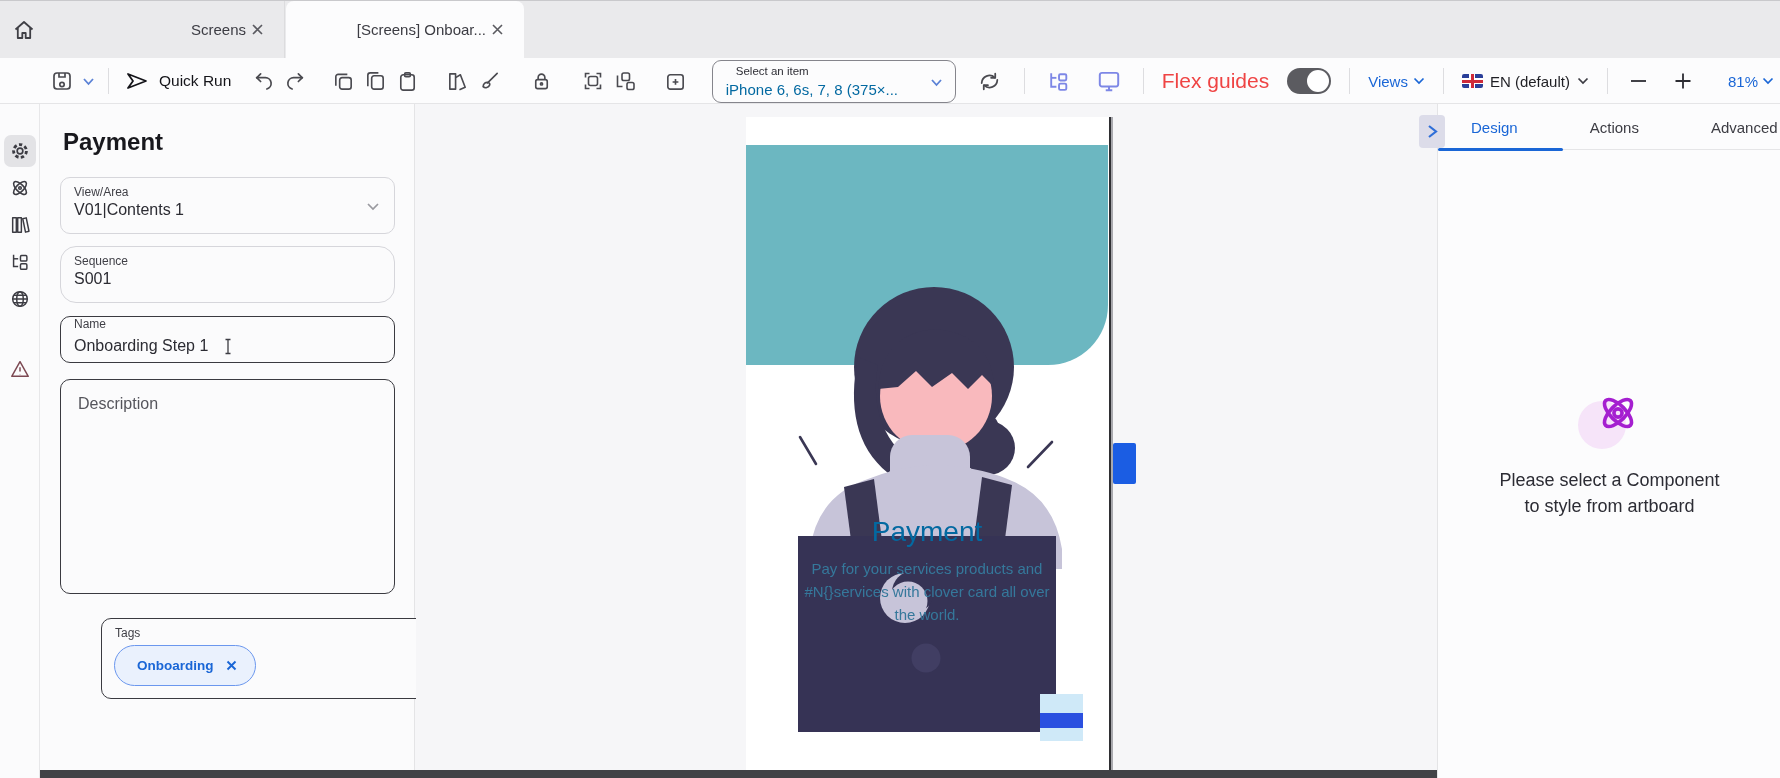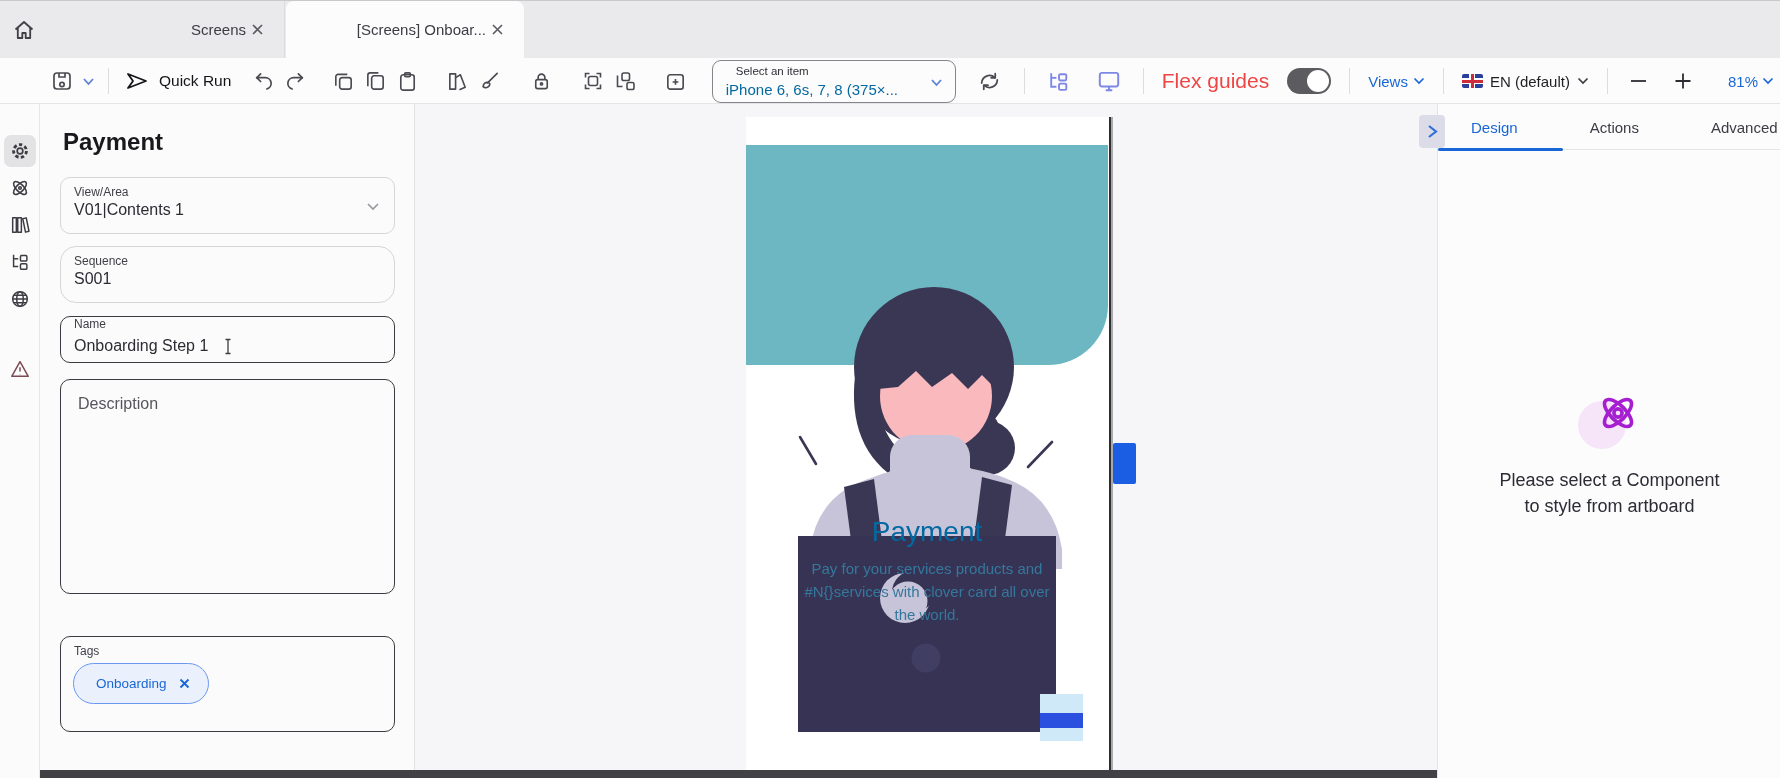--- a/index.html
+++ b/index.html
@@ -53,23 +53,23 @@
   .field .lbl { position:absolute; left:13px; top:7px; font-size:12px; color:#3f3f46; }
   .field .val { position:absolute; left:13px; top:23px; font-size:16px; color:#2c2c33; white-space:nowrap; }
   .f-viewarea { top:73px; height:57px; }
   .f-viewarea .chev { position:absolute; right:14px; top:24px; }
   .f-sequence { top:142px; height:57px;border-radius:16px; }
   .f-name { top:212px; height:47px; }
   .f-name .lbl { top:0; }
   .f-name .val { top:20px; display:flex; align-items:center; gap:15px; }
   .f-desc { top:275px; height:215px; }
   .f-desc .ph { position:absolute; left:17px; top:15px; font-size:16px; color:#55555c; }
-  .f-tags { top:532px; height:96px; }
+  .f-tags { top:514px; height:81px;margin-left:41px; }
   .chip { position:absolute; left:12px; top:26px; height:41px; display:flex; align-items:center; gap:11px; padding:0 17px 0 22px; border:1.5px solid #6b97ee; border-radius:21px; background:#eaf1fd; }
-  .chip .chip-txt { font-size:13.5px; font-weight:400; color:#1a66d6; }
+  .chip .chip-txt { font-size:13.5px; font-weight:700; color:#1a66d6; }
 
   
   .canvas { position:absolute; left:416px; top:103px; width:1021px; height:675px; background:#f6f6f8; }
   .artboard { position:absolute; left:330px; top:13px; width:364px; height:662px; background:#ffffff; }
   .teal { position:absolute; left:0; top:28px; width:362px; height:220px; background:#6cb7c1; border-radius:0 0 60px 0; }
   .person-svg { position:absolute; left:0; top:0; }
   .ab-title { position:absolute; left:0; top:399px; width:362px; text-align:center; font-size:28px; font-weight:500; color:#0369a1; }
   .ab-body { position:absolute; left:55px; top:440px; width:252px; text-align:center; font-size:15px; line-height:23px; color:#35789b; }
   .ab-body span { display:block; }
   .edge-dark { position:absolute; left:693px; top:13px; width:2px; height:662px; background:#2f2f33; }

